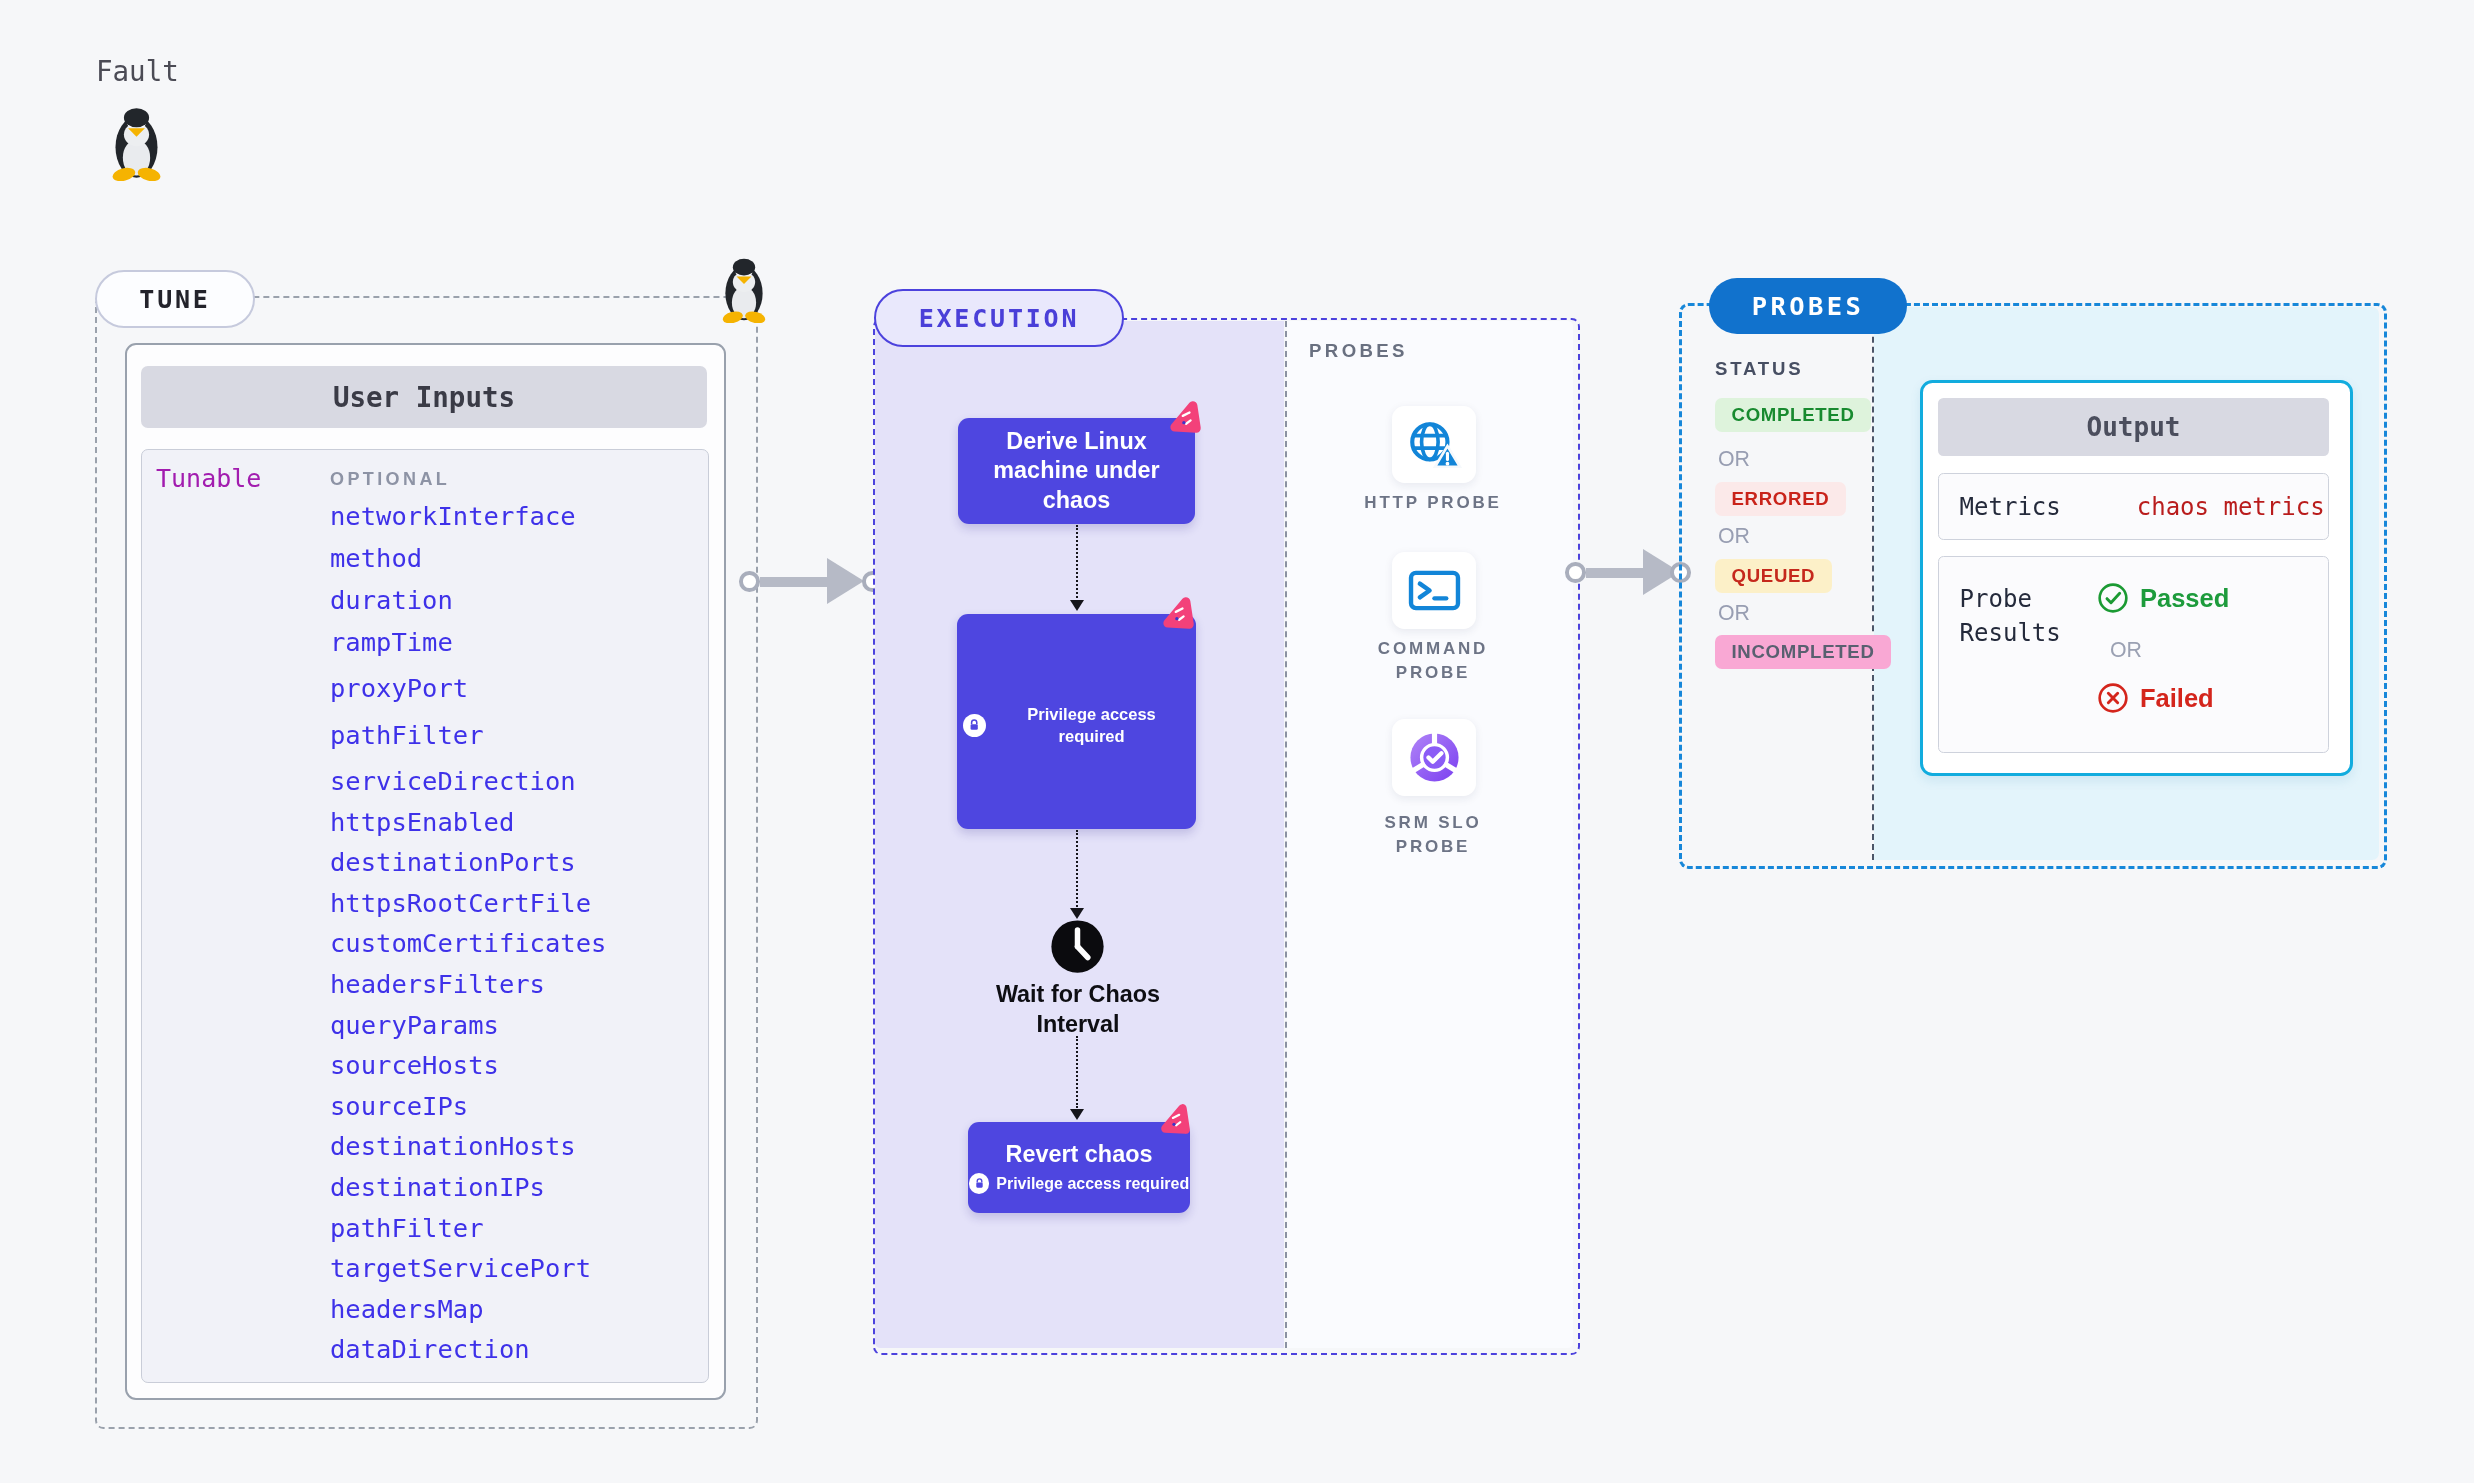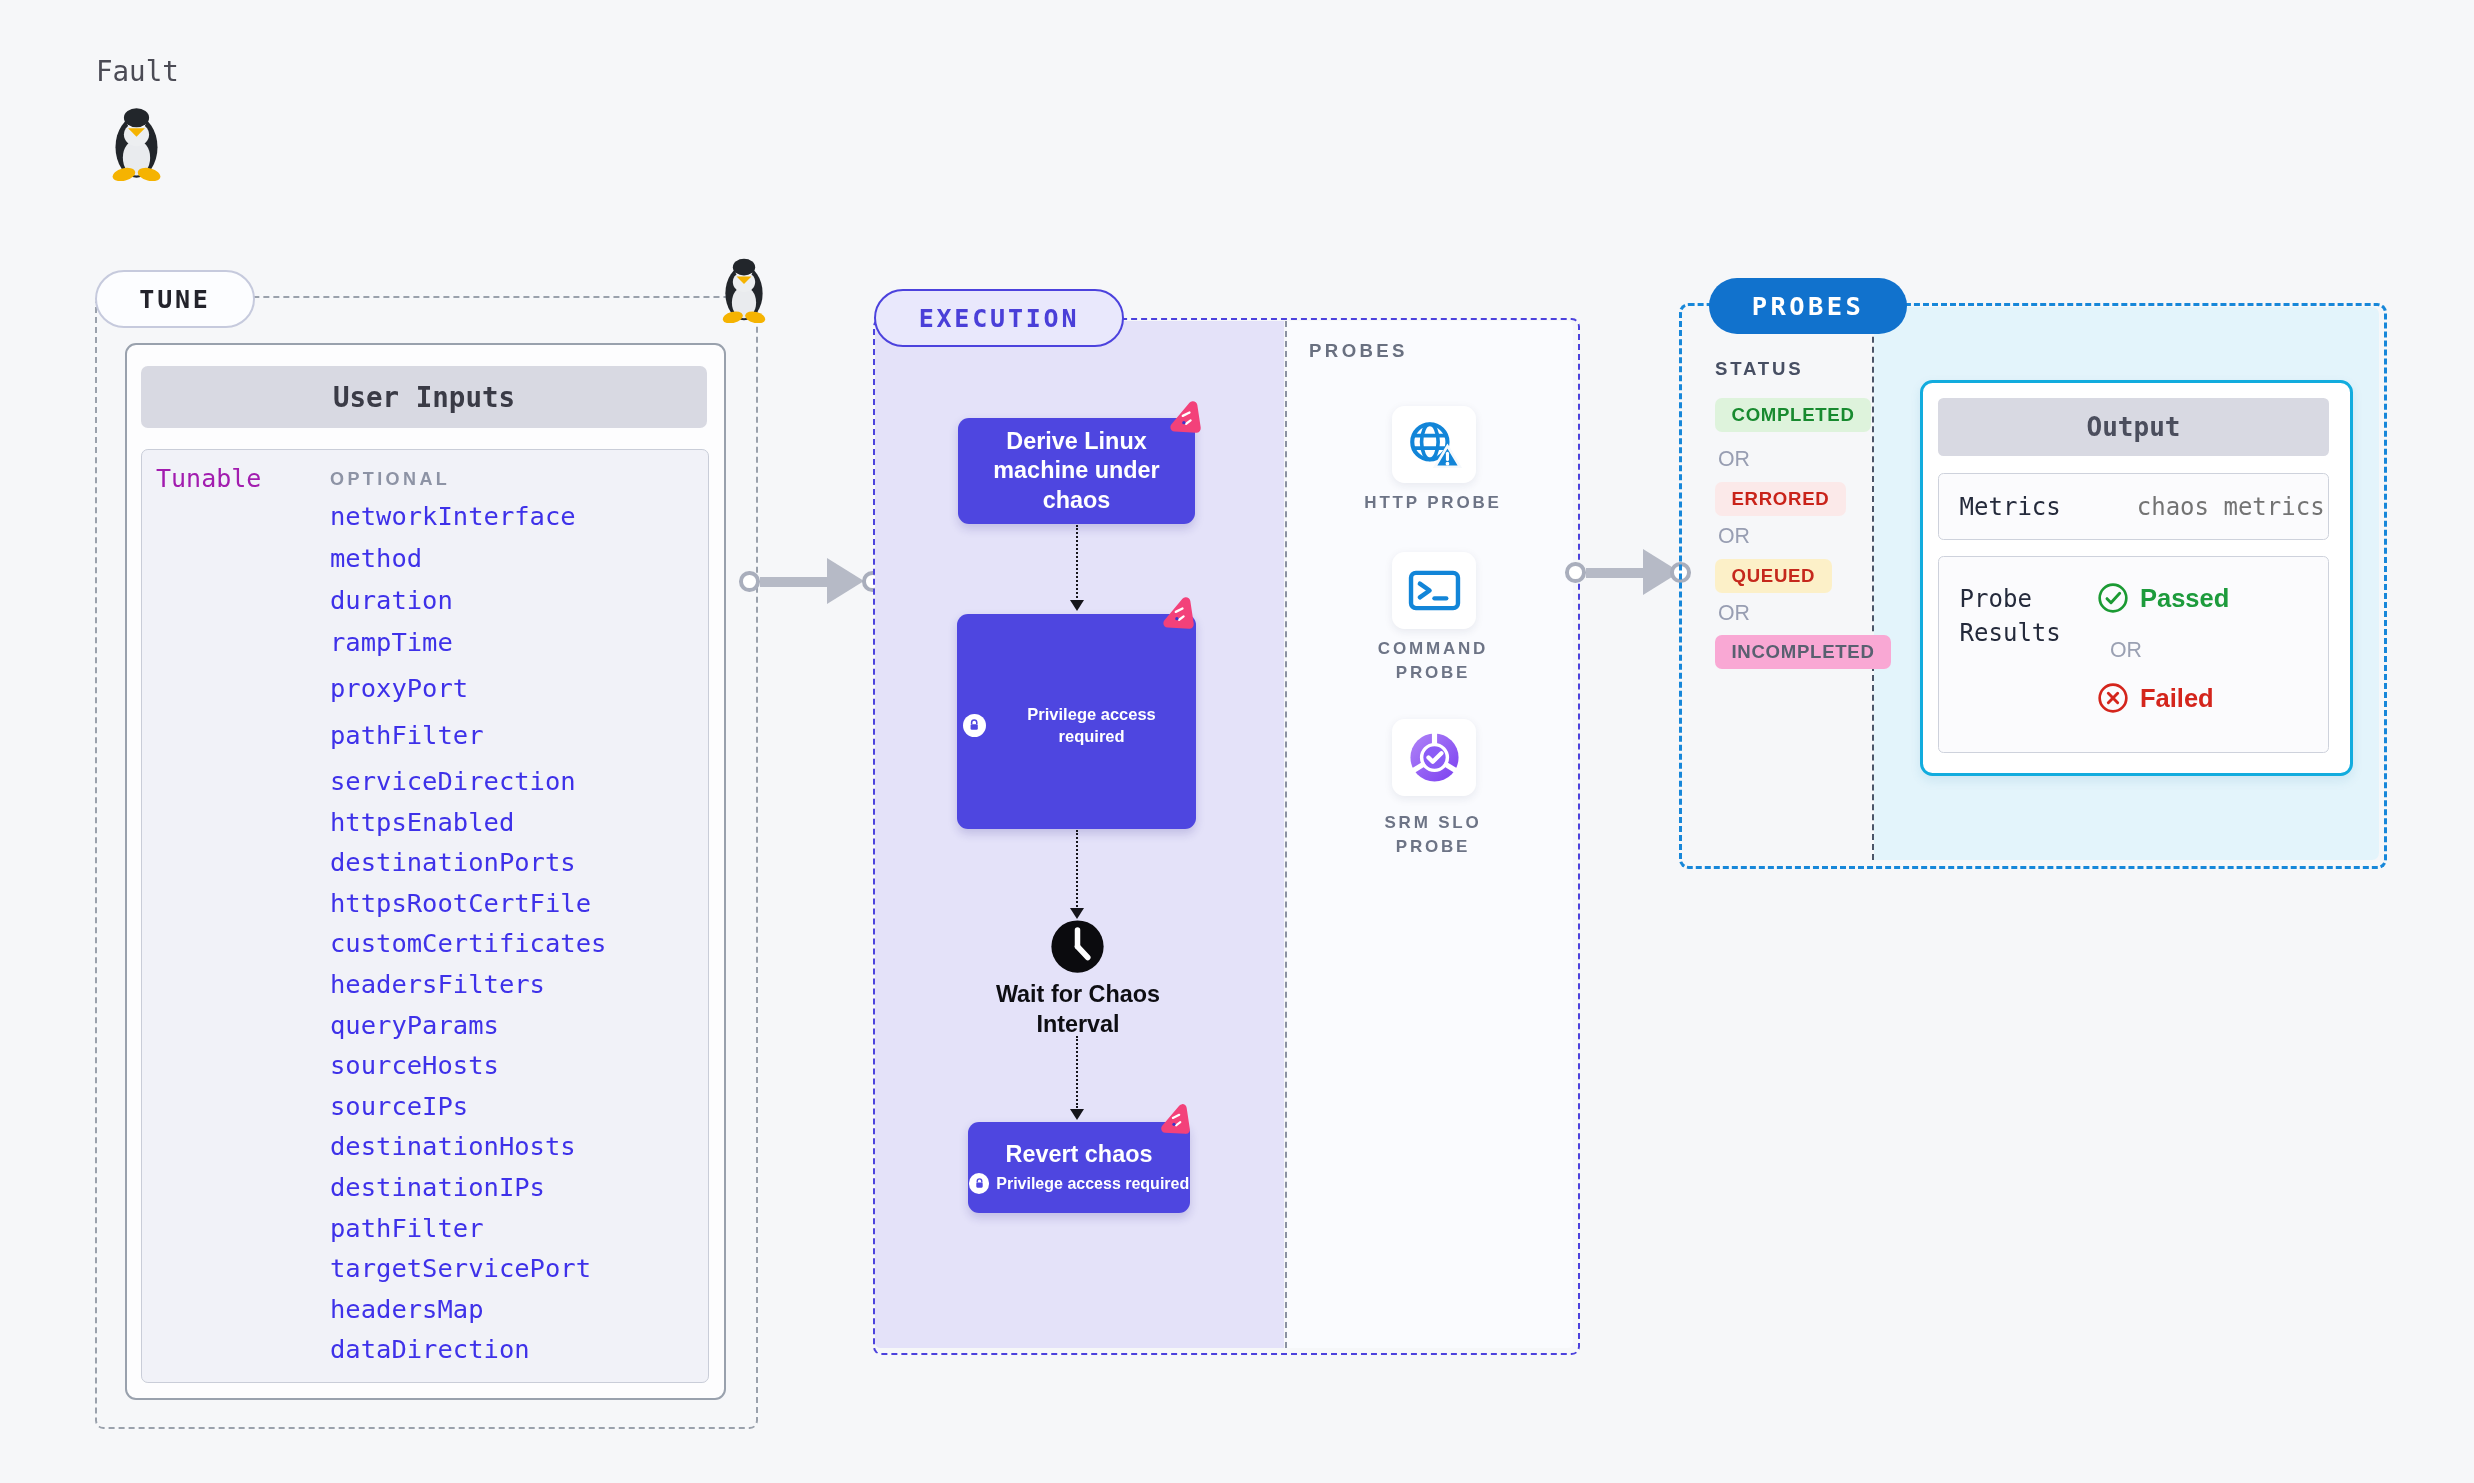--- a/index.html
+++ b/index.html
@@ -68,21 +68,21 @@
   .st-queued{background:#fcf0c8;color:#c5281c;}
   .st-incompleted{background:#f9a8d4;color:#596070;}
   .or-label{position:absolute;left:1718px;font-size:21.3px;color:#989eb2;}
   .output-card{left:1920px;top:380px;width:427px;height:390px;background:#ffffff;border:3.4px solid #12acde;
                border-radius:12.4px;box-shadow:0 4.1px 11px rgba(20,120,170,.10);}
   .output-header{left:1938px;top:398px;width:391px;height:58px;background:#d8d9e2;border-radius:5.5px;
                  display:flex;align-items:center;justify-content:center;font-size:26px;font-weight:bold;color:#4b4e5d;}
   .metrics-row{left:1938px;top:473px;width:391px;height:67px;background:#fbfbfd;border:1.4px solid #ced2dc;border-radius:5.5px;
                display:flex;align-items:center;box-sizing:border-box;}
   .metrics-label{margin-left:20.6px;font-size:24px;color:#242a3b;}
-  .metrics-value{margin-left:76px;font-size:24px;color:#737373;cursor:pointer;}
+  .metrics-value{margin-left:76px;font-size:24px;color:#b91c1c;cursor:pointer;}
   .proberes-row{left:1938px;top:556px;width:391px;height:197px;background:#fbfbfd;border:1.4px solid #ced2dc;border-radius:5.5px;box-sizing:border-box;}
   .proberes-label{position:absolute;left:20.6px;top:26px;width:151px;font-size:24px;color:#242a3b;line-height:1.4;}
   .res-line{position:absolute;display:flex;align-items:center;gap:11px;font-size:25.5px;font-weight:bold;}
   .passed-line{left:158px;top:25px;color:#1d9b3c;}
   .or-line{left:171px;top:81px;color:#9ba1b3;font-size:21.3px;font-weight:normal;}
   .failed-line{left:158px;top:125px;color:#d4251c;}
 </style>
 </head>
 <body>
 

